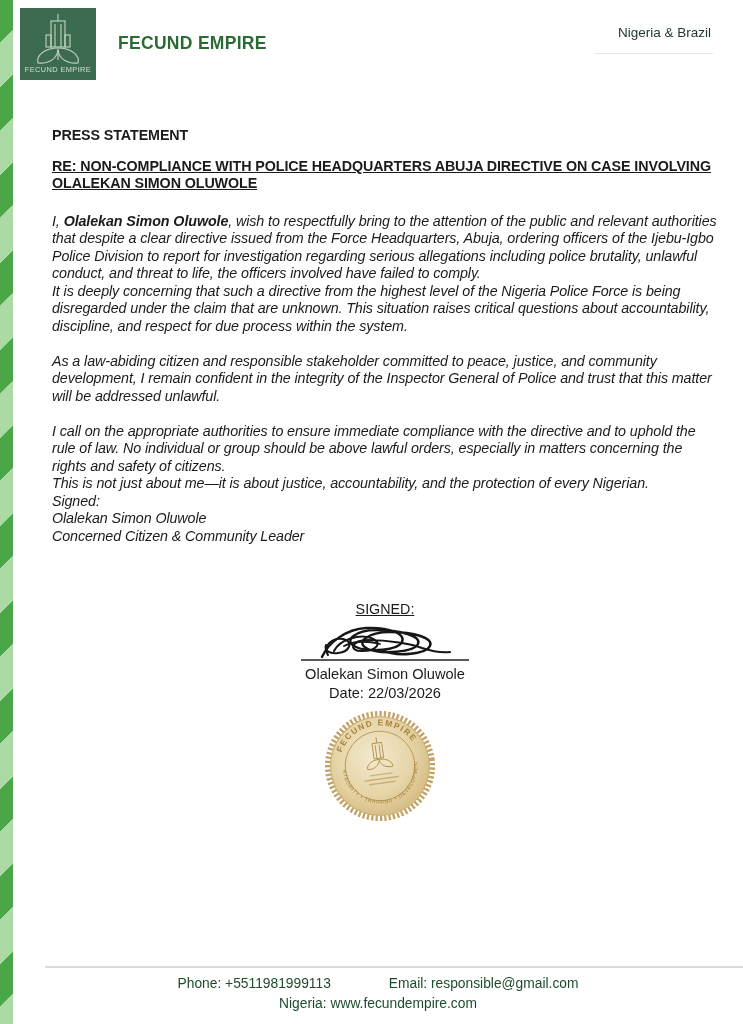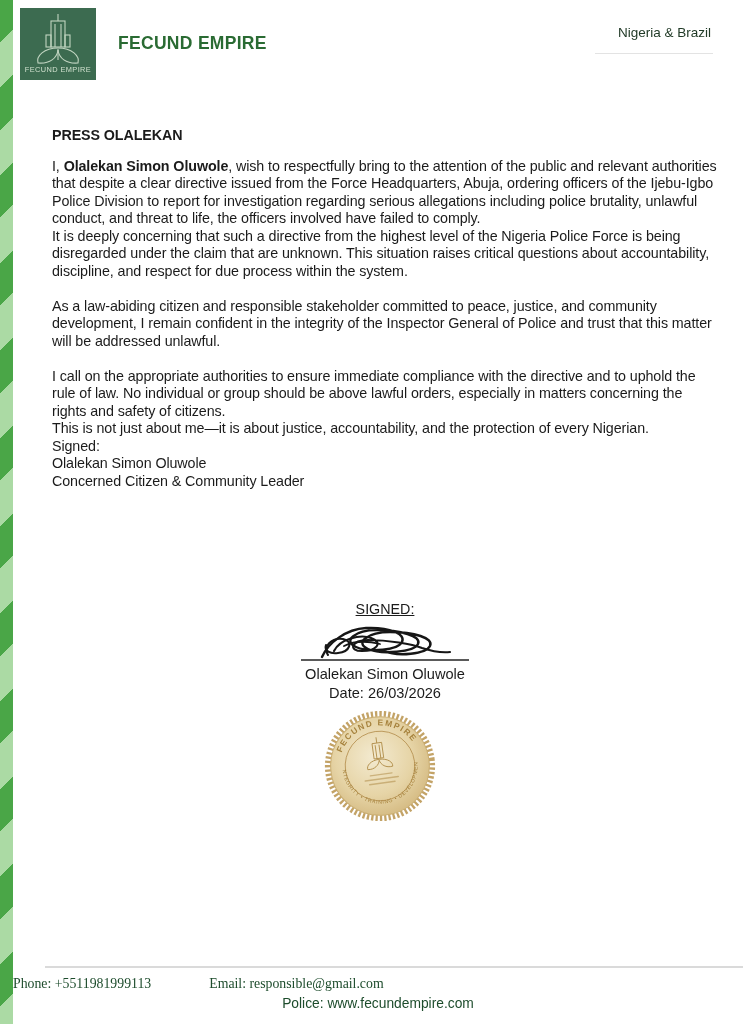--- a/index.html
+++ b/index.html
@@ -35,21 +35,21 @@
   }
   
   .doc{
     position:absolute;left:52px;top:127px;width:666px;
     font-size:14.3px;line-height:17.5px;letter-spacing:-0.1px;
   }
   .press-label{font-weight:bold;margin:0 0 13px 0;}
   .subject{
     font-weight:bold;text-decoration:underline;margin:0 0 20px 0;
   }
-  .para{margin:0 0 17.5px 0;}
+  .para{margin:0 0 17.5px 0;font-style:italic;}
   .para:last-child{margin-bottom:16px;}
   .bold{font-weight:bold;}
   .line{display:block;}
   
   .sig-block{
     position:absolute;left:52px;top:600px;width:666px;text-align:center;
   }
   .signed-heading{
     display:inline-block;font-size:14.3px;text-decoration:underline;margin-bottom:2px;
   }
@@ -58,21 +58,21 @@
   .sig-name{font-size:14.6px;line-height:19px;}
   .sig-date{font-size:14.6px;line-height:19px;}
   
   .seal-wrap{position:absolute;left:322px;top:708px;width:116px;height:116px;}
   
   .footer-divider{position:absolute;left:45px;right:0;top:966px;height:2px;background:#dadada;}
   .footer{
     position:absolute;left:13px;right:0;top:974px;text-align:center;
     color:#1d4c2c;font-size:13.8px;line-height:20px;
   }
-  .footer-row{display:flex;justify-content:flex-start;gap:58px;font-family:Liberation Serif, serif;}
+  .footer-row{display:flex;justify-content:center;gap:58px;}
   .logo-svg text{font-family:"Liberation Sans", sans-serif;}
 </style>
 </head>
 <body>
 
 <div class="page">
 
   <div class="left-stripe"></div>
 
   <div class="logo-box">
@@ -91,43 +91,44 @@
       <text x="38" y="64" text-anchor="middle" font-size="7.4" fill="#cfe0cd" letter-spacing="0.4">FECUND EMPIRE</text>
     </svg>
   </div>
 
   <div class="company-name">FECUND EMPIRE</div>
 
   <div class="region">Nigeria &amp; Brazil</div>
   <div class="region-underline"></div>
 
   <div class="doc">
-    <p class="press-label">PRESS OLALEKAN</p>
+    <p class="press-label">PRESS STATEMENT</p>
 
+    <p class="subject">RE: NON-COMPLIANCE WITH POLICE HEADQUARTERS ABUJA DIRECTIVE ON CASE INVOLVING OLALEKAN SIMON OLUWOLE</p>
 
     <p class="para"><span>I, </span><span class="bold">Olalekan Simon Oluwole</span><span>, wish to respectfully bring to the attention of the public and relevant authorities that despite a clear directive issued from the Force Headquarters, Abuja, ordering officers of the Ijebu-Igbo Police Division to report for investigation regarding serious allegations including police brutality, unlawful conduct, and threat to life, the officers involved have failed to comply.</span><span class="line">It is deeply concerning that such a directive from the highest level of the Nigeria Police Force is being disregarded under the claim that are unknown. This situation raises critical questions about accountability, discipline, and respect for due process within the system.</span></p>
 
     <p class="para">As a law-abiding citizen and responsible stakeholder committed to peace, justice, and community development, I remain confident in the integrity of the Inspector General of Police and trust that this matter will be addressed unlawful.</p>
 
     <p class="para"><span>I call on the appropriate authorities to ensure immediate compliance with the directive and to uphold the rule of law. No individual or group should be above lawful orders, especially in matters concerning the rights and safety of citizens.</span><span class="line">This is not just about me—it is about justice, accountability, and the protection of every Nigerian.</span><span class="line">Signed:</span><span class="line">Olalekan Simon Oluwole</span><span class="line">Concerned Citizen &amp; Community Leader</span></p>
   </div>
 
   <div class="sig-block">
     <span class="signed-heading">SIGNED:</span>
     <svg class="scribble" width="150" height="48" viewBox="0 0 150 48">
       <g fill="none" stroke="#161616" stroke-linecap="round">
         <path stroke-width="2.4" d="M12 40 C18 26 36 12 56 11 C80 10 96 17 92 25 C88 33 60 36 46 30 C32 24 46 13 66 13 C90 13 112 19 108 27 C104 35 72 38 58 32 C44 26 58 15 80 15 C104 15 124 21 120 29 C116 37 88 40 74 34"></path>
         <path stroke-width="2.1" d="M24 34 C30 22 50 17 61 21 C74 26 66 34 52 34 C38 34 41 23 58 23 C78 23 102 27 112 31 C121 34 130 36 140 35"></path>
         <path stroke-width="2.1" d="M18 38 C12 30 22 20 33 22 C44 24 40 35 28 36 C20 37 14 34 16 28"></path>
         <path stroke-width="1.8" d="M34 29 C44 24 58 24 70 27"></path>
       </g>
     </svg>
     <div class="sig-line"></div>
     <div class="sig-name">Olalekan Simon Oluwole</div>
-    <div class="sig-date">Date: 26/03/2026</div>
+    <div class="sig-date">Date: 22/03/2026</div>
   </div>
 
   <div class="seal-wrap">
     <svg width="116" height="116" viewBox="0 0 120 120">
       <defs>
         <radialGradient id="sealGrad" cx="45%" cy="40%" r="65%">
           <stop offset="0%" stop-color="#f3ead0"></stop>
           <stop offset="60%" stop-color="#e6d4a6"></stop>
           <stop offset="100%" stop-color="#d3b87f"></stop>
         </radialGradient>
@@ -160,16 +161,16 @@
       </g>
     </svg>
   </div>
 
   <div class="footer-divider"></div>
   <div class="footer">
     <div class="footer-row">
       <span>Phone: +5511981999113</span>
       <span>Email: responsible@gmail.com</span>
     </div>
-    <div>Police: www.fecundempire.com</div>
+    <div>Nigeria: www.fecundempire.com</div>
   </div>
 
 </div>
 
 </body></html>

